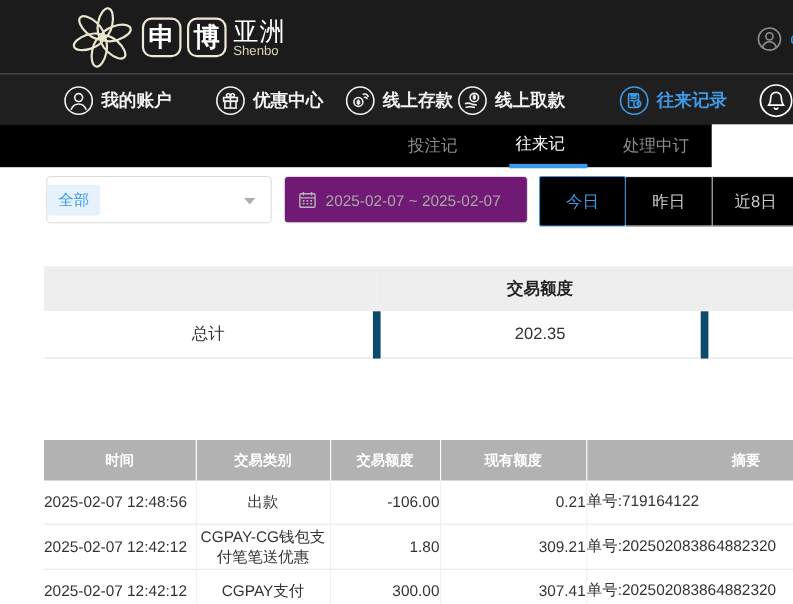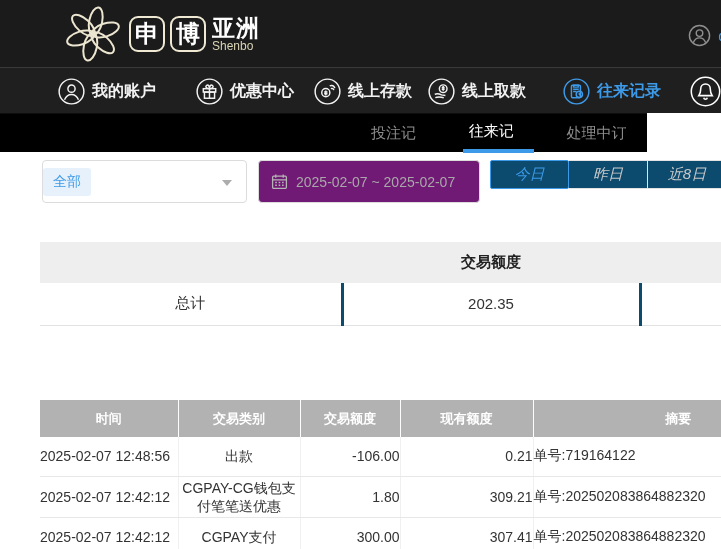--- a/index.html
+++ b/index.html
@@ -9,21 +9,21 @@
 
   
   .top-header { position:absolute; left:0; top:0; width:721px; height:67px;
                 background:#1b1b1b; }
   .logo-wrap { position:absolute; left:62px; top:4px; display:flex; align-items:center; }
   .logo-flower { width:62px; height:60px; }
   .logo-box { width:36px; height:36px; border:2px solid #efe9d4; border-radius:9px;
               color:#fff; font-size:24px; font-weight:bold; display:flex;
               align-items:center; justify-content:center; margin-left:5px; }
   .logo-text { margin-left:6px; display:flex; flex-direction:column; line-height:1.05; }
-  .logo-region { color:#fff; font-size:23px; font-weight:bold; letter-spacing:1px; }
+  .logo-region { color:#fff; font-size:23px; font-weight:normal; letter-spacing:1px; }
   .logo-sub { color:#d9d3b6; font-size:12px; }
   .user-area { position:absolute; right:-14px; top:24px; display:flex; align-items:center; }
   .user-area .uname { color:#3d9ae8; font-size:15px; margin-left:7px; white-space:nowrap; }
 
   
   .main-nav { position:absolute; left:0; top:67px; width:721px; height:46px;
               background:#1f1f1f; border-top:1px solid #3a3a3a; }
   .nav-item { position:absolute; top:0; height:46px; display:flex; align-items:center;
               color:#f2f2f2; font-size:16px; font-weight:bold; cursor:pointer; }
   .nav-item svg { margin-right:7px; }
@@ -46,35 +46,35 @@
   .chip { background:#e6f1fb; color:#3d9ae8; font-size:14px;
           padding:5px 10px; border-radius:3px; }
   .select-arrow { position:absolute; right:14px; top:19px; width:0; height:0;
                   border-left:5px solid transparent; border-right:5px solid transparent;
                   border-top:6px solid #adadad; }
   .date-box { position:absolute; left:258px; top:0; width:222px; height:43px;
               border:1px solid #dcdcdc; border-radius:4px; background:#701a75;
               display:flex; align-items:center; color:#a8a8a8; font-size:14px; cursor:pointer; }
   .date-box svg { margin:0 8px 0 12px; }
   .quick-group { position:absolute; left:490px; top:0; height:43px; display:flex; }
-  .quick-btn { width:79px; height:29px; border:1px solid #e3e3e3; border-left:none;
-               background:#0c4a6e; color:#c9c9c9; font-size:15px; display:flex;
-               align-items:center; justify-content:center; cursor:pointer;font-style:italic; }
+  .quick-btn { width:79px; height:46px; border:1px solid #e3e3e3; border-left:none;
+               background:#000000; color:#c9c9c9; font-size:15px; display:flex;
+               align-items:center; justify-content:center; cursor:pointer; }
   .quick-btn.first { border-left:1px solid #e3e3e3; border-radius:2px 0 0 2px; }
   .quick-btn.active { border:1px solid #3d9ae8; color:#3d9ae8; border-radius:2px; }
 
   
   .summary-table { position:absolute; left:40px; top:242px; width:783px;
                    border-collapse:collapse; table-layout:fixed; }
   .summary-table col.c1 { width:302px; } .summary-table col.c2 { width:298px; }
   .summary-table th { background:#eeeeee; height:41px; font-size:15px; color:#222;
                       font-weight:bold; text-align:center; }
   .summary-table td { height:42px; text-align:center; font-size:15px; color:#333;
                       background:#fff; border-bottom:1px solid #e2e2e2; }
-  .summary-table td + td { border-left:3px solid #0c4a6e;margin-top:24px; }
+  .summary-table td + td { border-left:7px solid #0c4a6e;margin-top:24px; }
 
   
   .records-table { position:absolute; left:40px; top:400px; width:783px;
                    border-collapse:collapse; table-layout:fixed; }
   .records-table col.c1 { width:138px; } .records-table col.c2 { width:122px; }
   .records-table col.c3 { width:100px; } .records-table col.c4 { width:133px; }
   .records-table th { background:#b2b2b2; color:#fff; font-size:13px; font-weight:bold;
                       height:37px; text-align:center; border-right:1px solid #fdfdfd; }
   .records-table th:last-child { border-right:none; }
   .records-table td { font-size:14px; color:#333; height:39px; background:#fff;
@@ -140,21 +140,21 @@
     </div>
     <div class="nav-item" style="left:314px">
       <svg width="27" height="27" viewBox="0 0 24 24" fill="none" stroke="currentColor" stroke-width="1.3">
         <circle cx="12" cy="12" r="11"></circle>
         <circle cx="10.5" cy="13" r="3.6"></circle>
         <path d="M9 12.5 h3 M9 14 h3 M10.5 11 v4.5"></path>
         <path d="M14 7 C16 6 18 7 18.5 9 M15 9.5 C16.2 9 17.3 9.5 17.6 10.8"></path>
       </svg>
       <span>线上存款</span>
     </div>
-    <div class="nav-item" style="left:428px">
+    <div class="nav-item" style="left:416px">
       <svg width="27" height="27" viewBox="0 0 24 24" fill="none" stroke="currentColor" stroke-width="1.3">
         <circle cx="12" cy="12" r="11"></circle>
         <circle cx="13.5" cy="9.5" r="3.4"></circle>
         <path d="M12.2 8.5 h2.6 M12.2 10 h2.6 M13.5 7 v4.3"></path>
         <path d="M6 14.5 C8 13.5 10 14 12 15 L15.5 15.5 M6.5 17.5 C9 16.5 12 17 14 17.5"></path>
       </svg>
       <span>线上取款</span>
     </div>
     <div class="nav-item active" style="left:563px">
       <svg width="27" height="27" viewBox="0 0 24 24" fill="none" stroke="currentColor" stroke-width="1.3">

